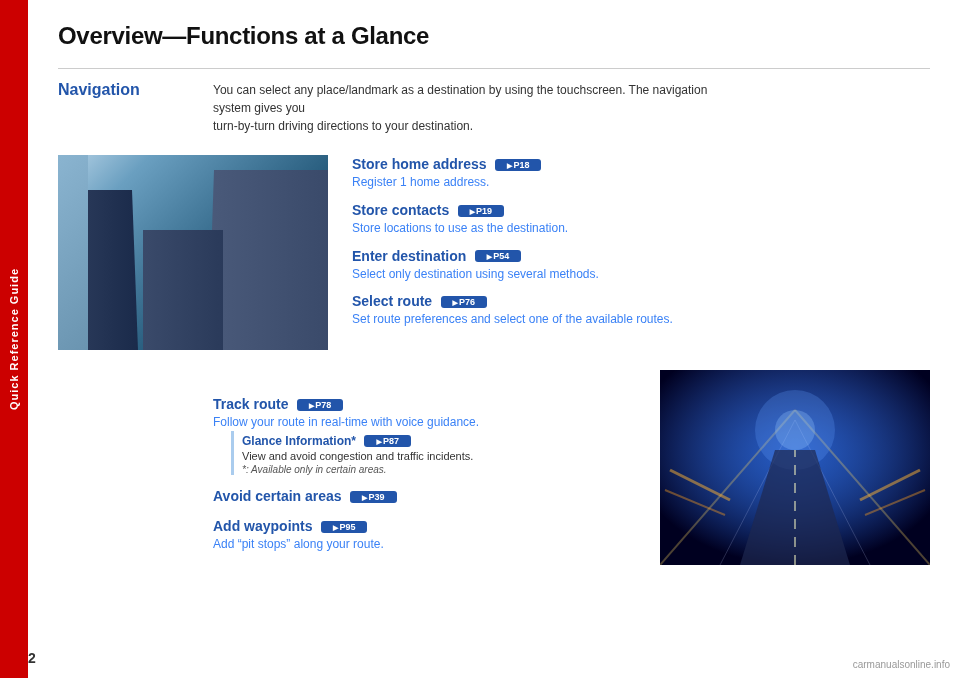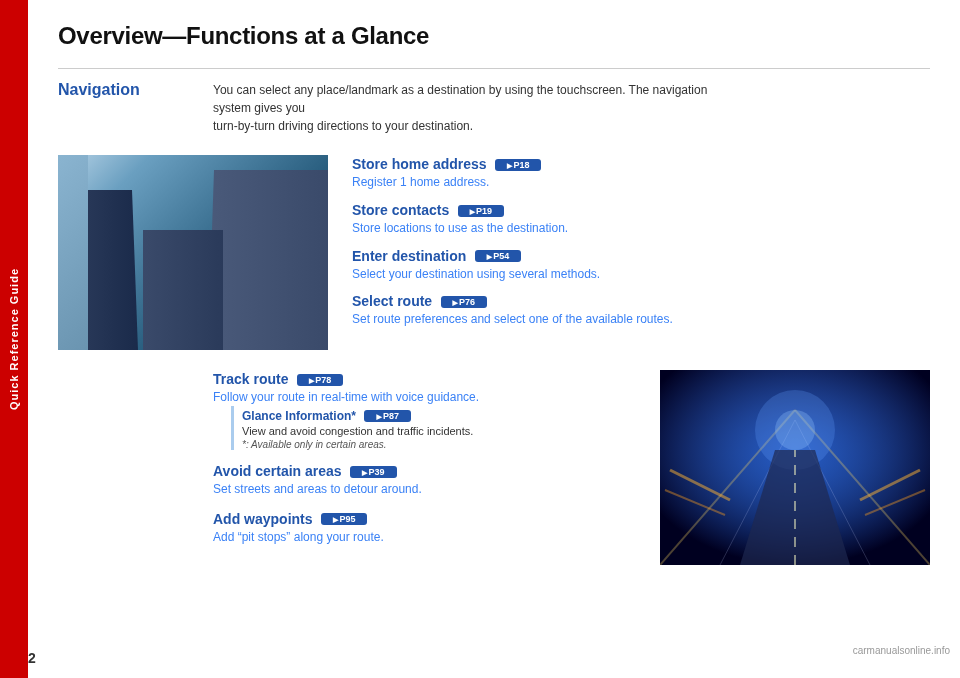--- a/index.html
+++ b/index.html
@@ -174,20 +174,21 @@
       color: #3b82f6;
       margin-top: 1px;
       line-height: 1.4;
     }
 
     
     .lower-area {
       display: flex;
       gap: 24px;
       margin-left: 155px;
+      align-items: flex-end;
     }
 
     .lower-features {
       flex: 1;
     }
 
     .lower-feature-item {
       margin-bottom: 12px;
     }
 
@@ -245,21 +246,21 @@
       bottom: 12px;
       left: 28px;
       font-size: 14px;
       font-weight: bold;
       color: #333;
     }
 
     
     .watermark {
       position: absolute;
-      bottom: 22px;
+      bottom: 8px;
       right: 10px;
       font-size: 10px;
       color: #999;
       text-align: center;
     }
 
     .title-underline {
       width: 100%;
       height: 1px;
       background: #ccc;
@@ -303,21 +304,21 @@
 
       <div class="feature-item">
         <span class="feature-title">Store contacts</span>
         <span class="feature-badge">P19</span>
         <div class="feature-desc">Store locations to use as the destination.</div>
       </div>
 
       <div class="feature-item">
         <span class="feature-title">Enter destination</span>
         <span class="feature-badge">P54</span>
-        <div class="feature-desc">Select your destination using several methods.</div>
+        <div class="feature-desc">Select only destination using several methods.</div>
       </div>
 
       <div class="feature-item">
         <span class="feature-title">Select route</span>
         <span class="feature-badge">P76</span>
         <div class="feature-desc">Set route preferences and select one of the available routes.</div>
       </div>
 
     </div>
   </div>
@@ -335,21 +336,20 @@
           <span class="sub-feature-title">Glance Information*</span>
           <span class="feature-badge">P87</span>
           <div class="sub-feature-desc">View and avoid congestion and traffic incidents.</div>
           <div class="sub-feature-note">*: Available only in certain areas.</div>
         </div>
       </div>
 
       <div class="lower-feature-item">
         <span class="feature-title">Avoid certain areas</span>
         <span class="feature-badge">P39</span>
-        <div class="feature-desc">Set streets and areas to detour around.</div>
       </div>
 
       <div class="lower-feature-item">
         <span class="feature-title">Add waypoints</span>
         <span class="feature-badge">P95</span>
         <div class="feature-desc">Add “pit stops” along your route.</div>
       </div>
 
     </div>
 

